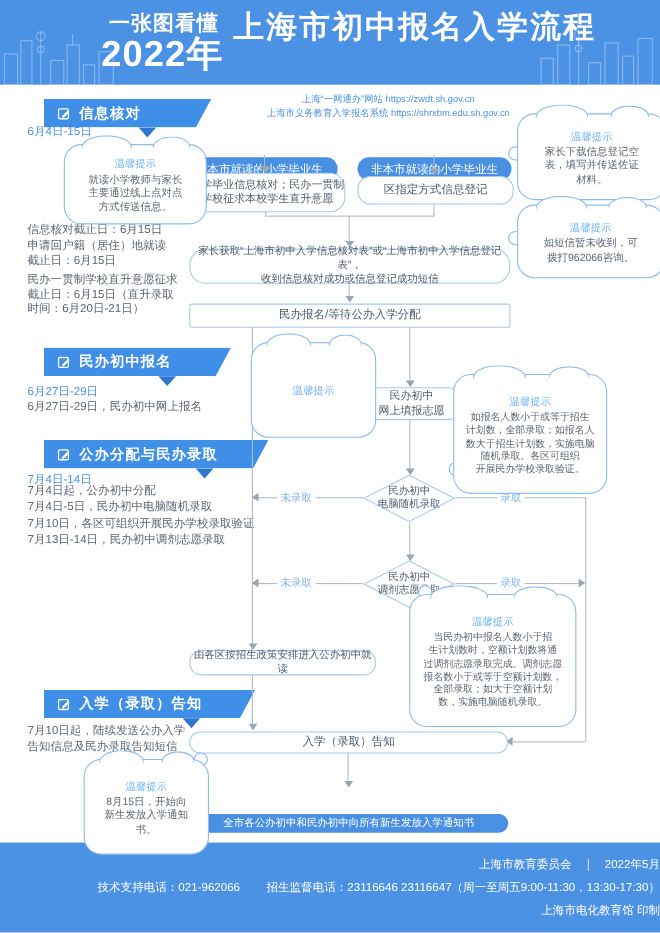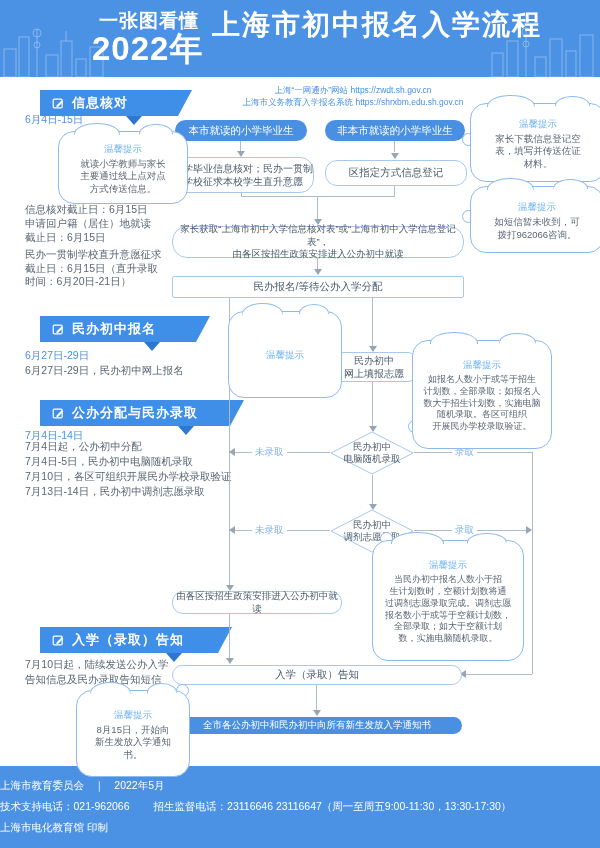--- a/index.html
+++ b/index.html
@@ -13,21 +13,21 @@
   .main-title{color:#fff;font-size:28px;font-weight:bold;letter-spacing:2px;white-space:nowrap;}
   .links-pill{background:#fff;border-radius:15px;display:flex;flex-direction:column;align-items:center;justify-content:center;line-height:1.4;}
   .link-line{font-size:8.5px;color:#4a90e2;white-space:nowrap;}
   
   .ribbon{background:#3f8ee8;color:#fff;display:flex;align-items:center;gap:7px;padding:0 20px 0 12px;
           clip-path:polygon(0 0,100% 0,calc(100% - 14px) 100%,0 100%);font-size:13px;font-weight:bold;letter-spacing:1px;}
   .ribbon-fold{width:0;height:0;border-left:8px solid transparent;border-right:8px solid transparent;border-top:9px solid #2e77d0;}
   .date{color:#4a90e2;font-size:10.5px;font-weight:normal;}
   .note{font-size:10.5px;line-height:13.5px;color:#5a6673;white-space:pre-line;}
   
-  .bluepill{background:#4a90e2;color:#fff;border-radius:999px;display:flex;align-items:center;justify-content:center;font-size:10.5px;white-space:nowrap;}
+  .bluepill{background:#4a90e2;color:#fff;border-radius:999px;display:flex;align-items:center;justify-content:center;font-size:10.5px;white-space:nowrap;margin-top:23px;}
   .wbox{background:#fff;border:1px solid #a8c9ef;color:#4a5a6a;display:flex;align-items:center;justify-content:center;
         text-align:center;white-space:pre-line;line-height:1.3;z-index:2;}
   .square{border-radius:2px;}
   .ln{background:#b0bcc6;z-index:1;}
   .ah-down{width:0;height:0;border-left:4px solid transparent;border-right:4px solid transparent;border-top:6px solid #98a6b4;z-index:1;}
   .ah-left{width:0;height:0;border-top:4px solid transparent;border-bottom:4px solid transparent;border-right:6px solid #98a6b4;z-index:1;}
   .ah-right{width:0;height:0;border-top:4px solid transparent;border-bottom:4px solid transparent;border-left:6px solid #98a6b4;z-index:1;}
   .flowlabel{color:#7fb2ea;font-size:9.5px;background:#fff;padding:0 3px;z-index:3;white-space:nowrap;}
   .diamond{z-index:2;}
   .dtext{position:absolute;inset:0;display:flex;align-items:center;justify-content:center;text-align:center;
@@ -37,21 +37,21 @@
          display:flex;flex-direction:column;align-items:center;justify-content:center;padding:8px 5px 5px;}
   .cloud::before{content:"";position:absolute;top:-9px;left:12%;width:34%;height:20px;background:#fff;
          border:1.5px solid #8cbbee;border-radius:50%;clip-path:inset(0 0 46% 0);}
   .cloud::after{content:"";position:absolute;top:-8px;right:11%;width:25%;height:17px;background:#fff;
          border:1.5px solid #8cbbee;border-radius:50%;clip-path:inset(0 0 46% 0);}
   .cloud-title{color:#6db2f2;font-size:9.5px;margin-bottom:2px;}
   .cloud-text{color:#5b6673;font-size:9.5px;line-height:1.32;text-align:center;white-space:pre-line;}
   .ctail{position:absolute;width:11px;height:11px;background:#fff;border:1.5px solid #8cbbee;border-radius:50%;z-index:4;}
   
   .footer{left:0;top:766px;width:600px;height:82px;background:#4c92e4;color:#fff;display:flex;flex-direction:column;
-          align-items:flex-start;justify-content:space-evenly;padding:6px 0;box-sizing:border-box;font-size:10.5px;}
+          align-items:flex-end;justify-content:space-evenly;padding:6px 0;box-sizing:border-box;font-size:10.5px;}
   .frow{display:flex;gap:10px;align-items:center;white-space:nowrap;}
   .skyline{opacity:.55;}
 </style>
 </head>
 <body>
 
 <div id="poster">
 
   <div class="abs header">
     <svg class="abs skyline" style="left:2px;bottom:0;" width="110" height="62" viewBox="0 0 110 62" fill="none" stroke="rgba(255,255,255,0.6)" stroke-width="1">
@@ -123,21 +123,21 @@
 学校征求本校学生直升意愿</div>
   <div class="abs wbox" style="left:325px;top:160px;width:140px;height:24px;border-radius:12px;font-size:10.5px;">区指定方式信息登记</div>
 
   <div class="abs ln" style="left:241px;top:191px;width:1px;height:6px;"></div>
   <div class="abs ln" style="left:394px;top:184px;width:1px;height:13px;"></div>
   <div class="abs ln" style="left:241px;top:196px;width:154px;height:1px;"></div>
   <div class="abs ln" style="left:317px;top:196px;width:1px;height:23px;"></div>
   <div class="abs ah-down" style="left:314px;top:219px;"></div>
 
   <div class="abs wbox" style="left:172px;top:226px;width:290px;height:30px;border-radius:15px;font-size:9.5px;">家长获取“上海市初中入学信息核对表”或“上海市初中入学信息登记表”，
-由各区按招生政策安排进入公办初中就读</div>
+收到信息核对成功或信息登记成功短信</div>
   <div class="abs ln" style="left:317px;top:256px;width:1px;height:13px;"></div>
   <div class="abs ah-down" style="left:314px;top:269px;"></div>
   <div class="abs wbox square" style="left:172px;top:276px;width:290px;height:20px;font-size:10.5px;">民办报名/等待公办入学分配</div>
 
   <div class="abs cloud" style="left:470px;top:103px;width:124px;height:64px;">
     <div class="cloud-title">温馨提示</div>
     <div class="cloud-text">家长下载信息登记空
 表，填写并传送佐证
 材料。</div>
   </div>

